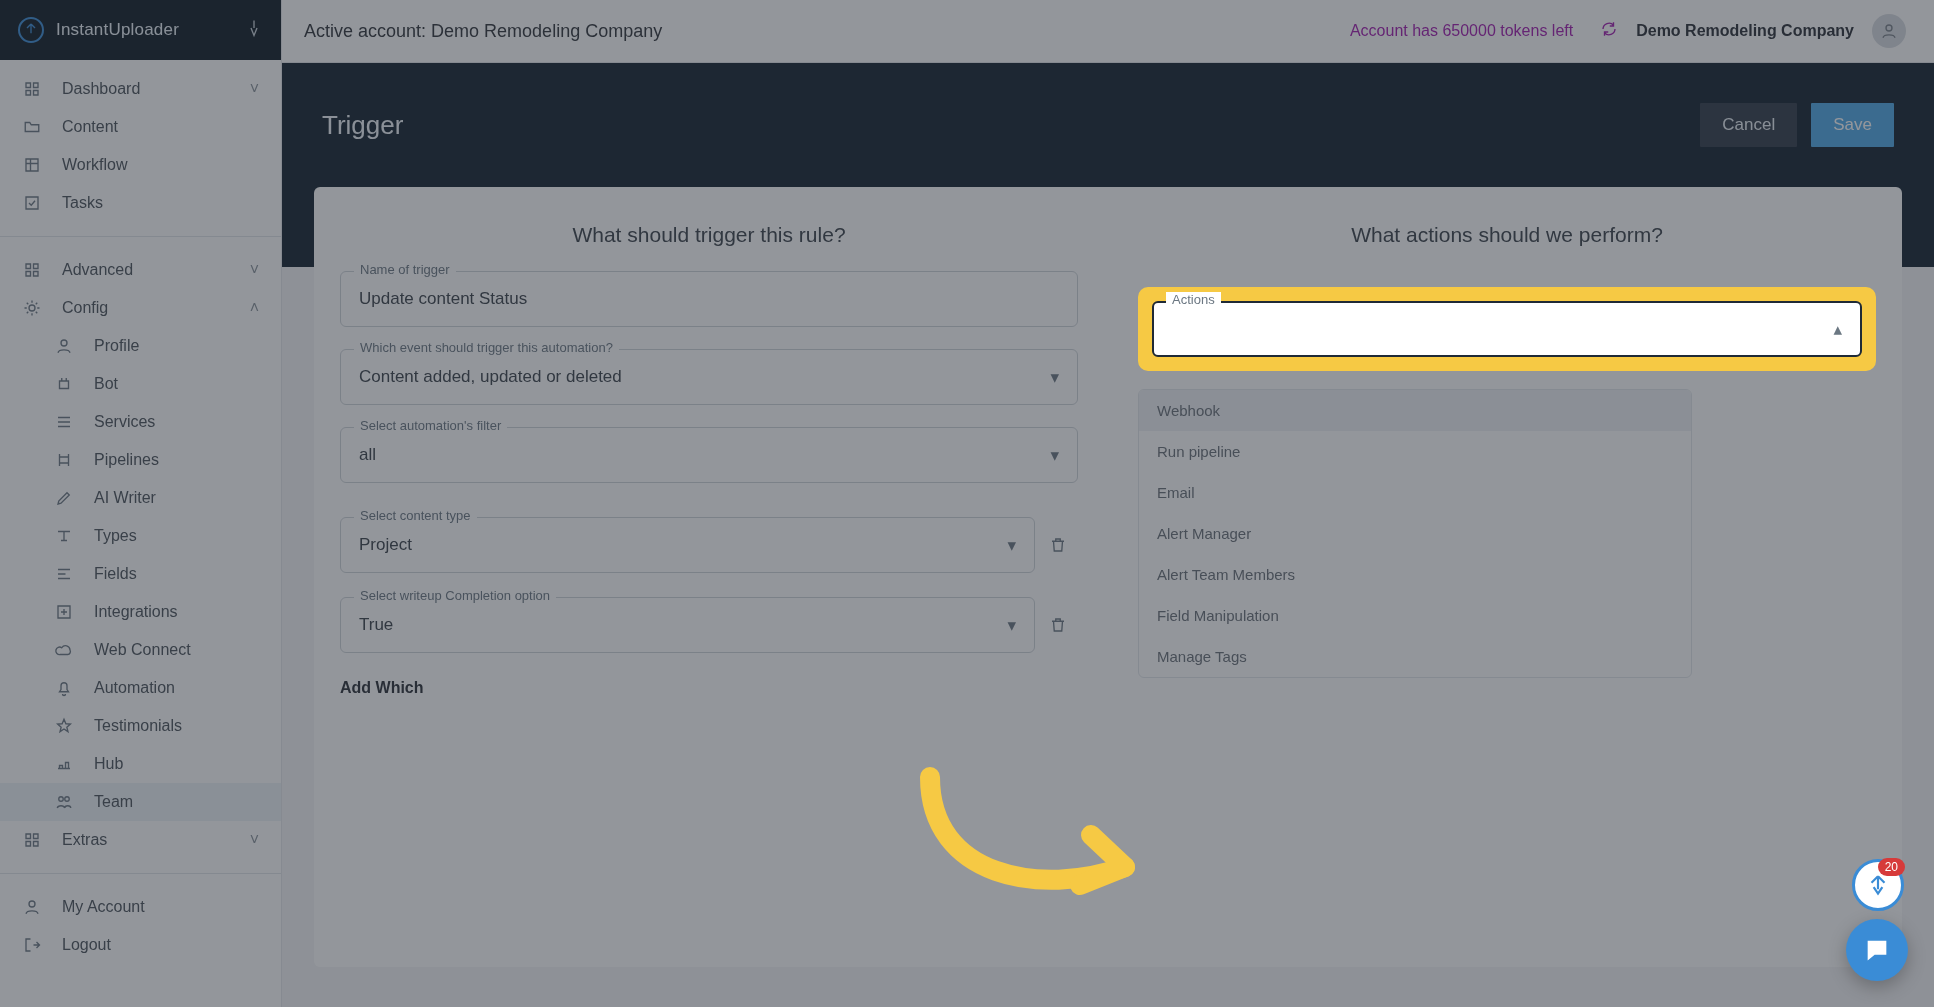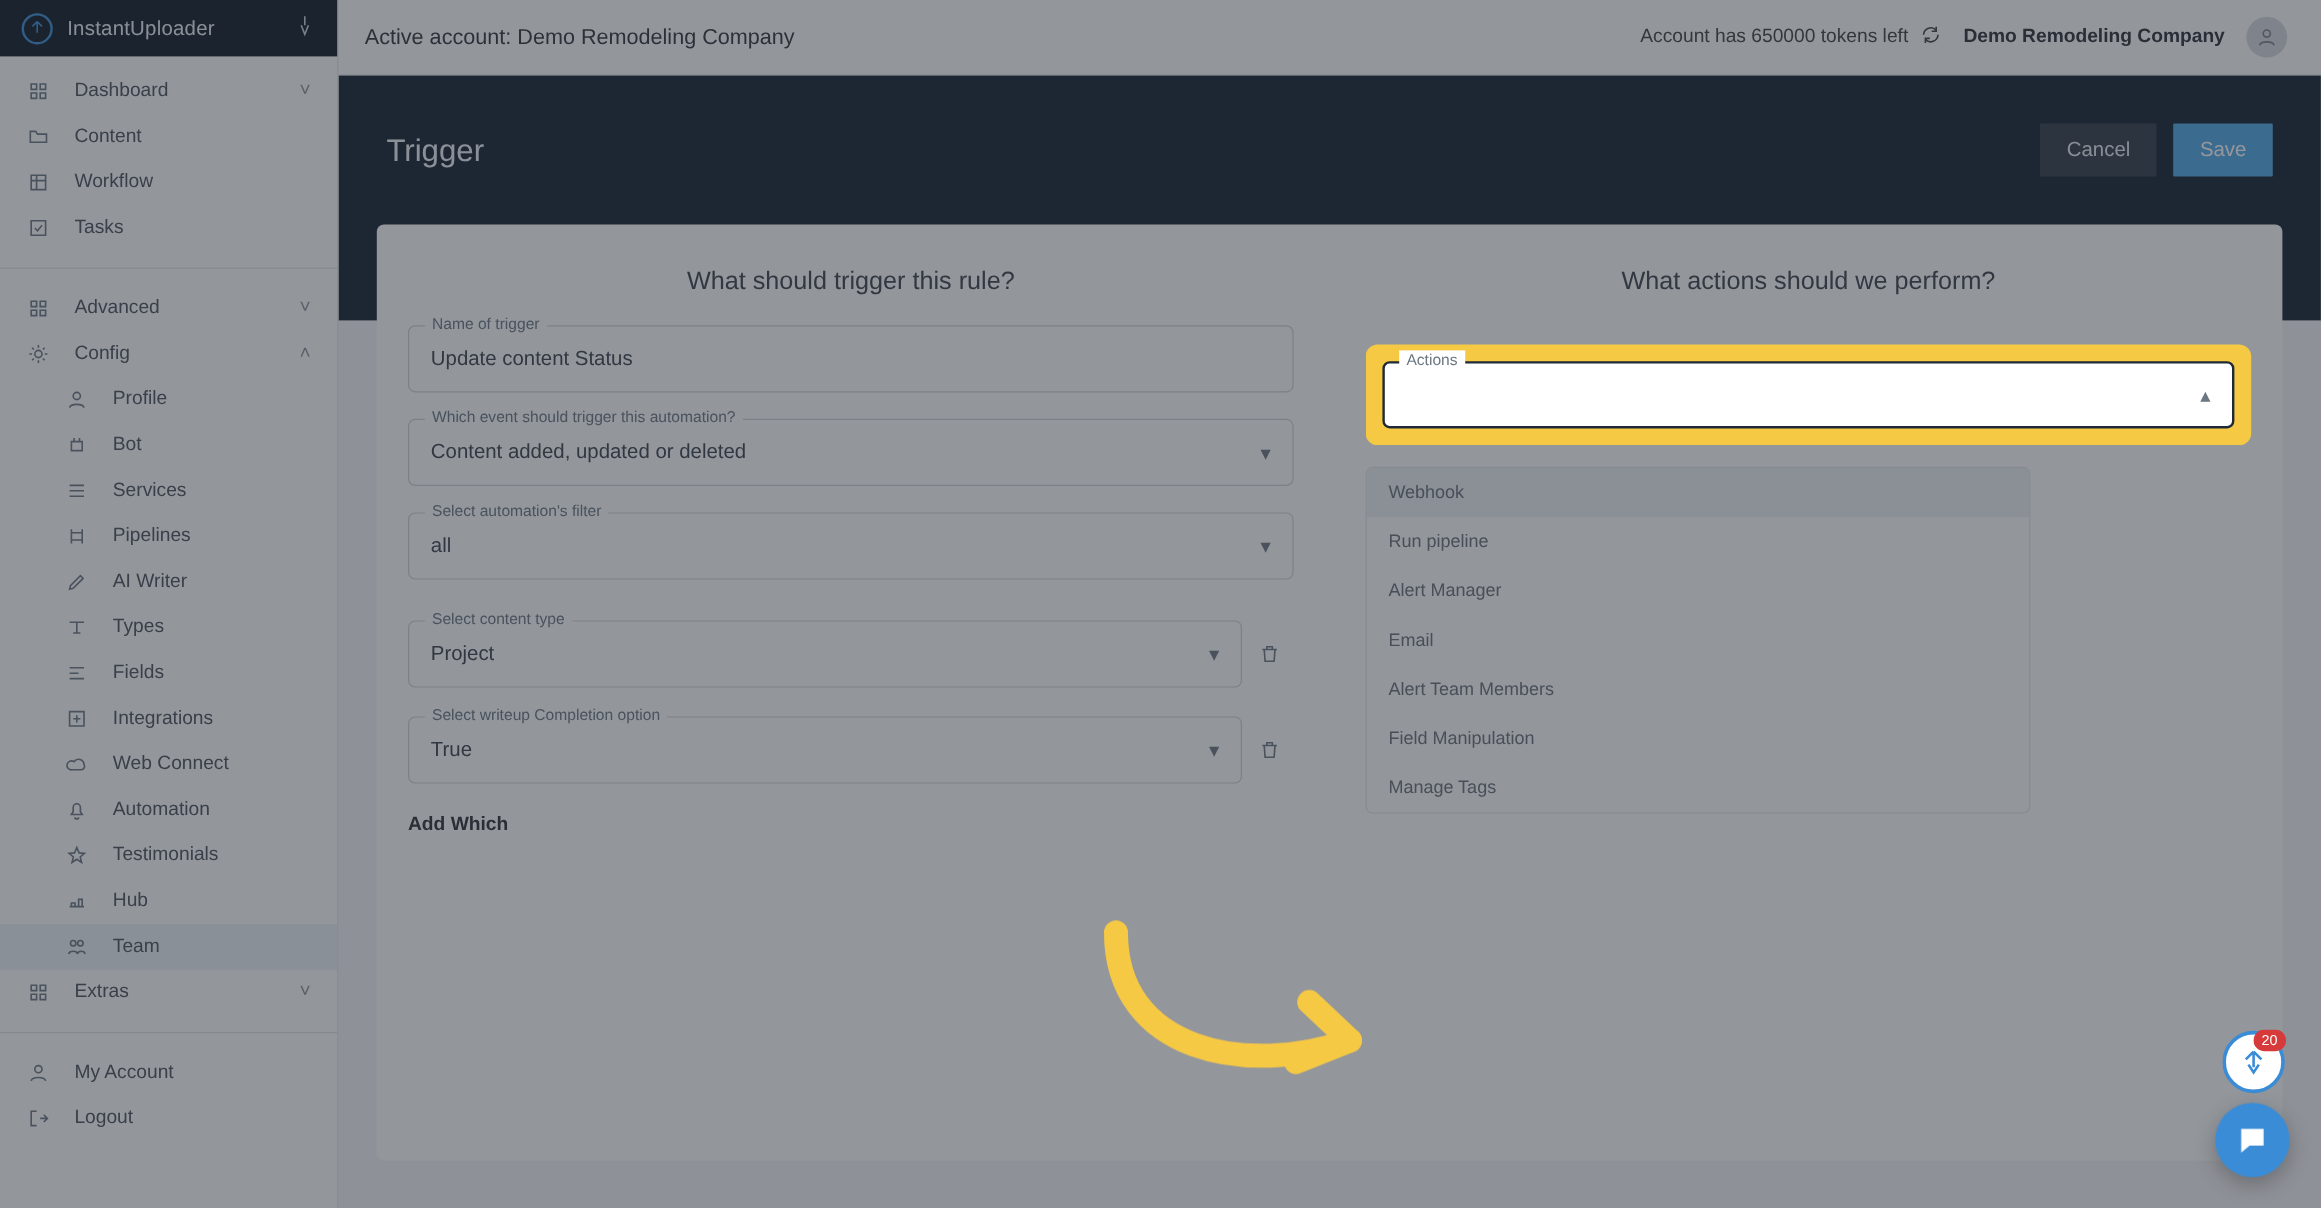--- a/index.html
+++ b/index.html
@@ -14,40 +14,40 @@
     --accent:#3aa0ff;
     --save:#4fa8e6;
     --highlight:#f6c944;
   }
   *{box-sizing:border-box}
   html,body{margin:0;height:100%;font-family:Arial,Helvetica,sans-serif;color:var(--text);}
   body{background:var(--bg);overflow:hidden;}
 
   
   .sidebar{position:fixed;left:0;top:0;bottom:0;width:282px;background:var(--sidebar);border-right:1px solid #e5e7ea;display:flex;flex-direction:column;}
-  .sidebar-header{height:47px;background:var(--sidebar-header);color:#eaf1f7;display:flex;align-items:center;padding:0 18px 0 18px;gap:12px;}
+  .sidebar-header{height:60px;background:var(--sidebar-header);color:#eaf1f7;display:flex;align-items:center;padding:0 18px 0 18px;gap:12px;}
   .brand-logo{width:26px;height:26px;border:2px solid #3a8cd6;border-radius:50%;display:flex;align-items:center;justify-content:center;color:#3a8cd6;}
   .brand-logo svg{width:16px;height:16px;stroke:#3a8cd6;fill:none;stroke-width:2}
   .brand-name{font-size:17px;letter-spacing:.2px}
   .pin{margin-left:auto;color:#c7d0d8}
 
   .nav{padding:10px 0 20px 0;overflow:auto}
   .nav-item,.nav-sub{display:flex;align-items:center;gap:20px;padding:10px 22px;color:#4a525a;font-size:16px;cursor:pointer}
   .nav-item .icon,.nav-sub .icon{width:20px;display:flex;align-items:center;justify-content:center;color:#6b7782}
   .nav-item .chev{margin-left:auto;color:#8a939b}
   .nav-sub{padding-left:54px}
   .nav-sub.sel{background:#edf2f6}
   .nav-divider{height:1px;background:#e1e5e9;margin:14px 0}
 
   
   .main{position:absolute;left:282px;right:0;top:0;bottom:0;display:flex;flex-direction:column}
   .topbar{height:74px;background:#ffffff;border-bottom:1px solid #e5e7ea;display:flex;align-items:center;padding:0 28px 0 22px;gap:18px}
   .topbar .active-account{color:#30343a;font-size:18px}
   .topbar .spacer{flex:1}
-  .tokens{color:#404040;font-size:16px;display:flex;align-items:center;gap:10px}
+  .tokens{color:#a21caf;font-size:16px;display:flex;align-items:center;gap:27px}
   .company{font-weight:700;color:#2a2f36}
   .avatar{width:34px;height:34px;border-radius:50%;background:#d7dbe0;display:flex;align-items:center;justify-content:center;color:#798089}
 
   .hero{background:var(--dark);color:#eef3f8;padding:40px 40px 120px 40px;display:flex;align-items:center}
   .hero h1{margin:0;font-weight:500;font-size:26px}
   .hero .actions{margin-left:auto;display:flex;gap:14px}
   .btn{border:0;border-radius:1px;padding:12px 22px;font-size:17px;cursor:pointer}
   .btn-cancel{background:#303a48;color:#e8eef4}
   .btn-save{background:var(--save);color:#fff}
 
@@ -403,22 +403,22 @@
             <div class="box">
               <span></span>
               <span class="caret">▴</span>
             </div>
           </div>
         </div>
 
         <div class="dropdown-menu" id="actions-menu" style="width:75%">
             <div class="item hover">Webhook</div>
             <div class="item">Run pipeline</div>
+            <div class="item">Email</div>
             <div class="item">Alert Manager</div>
-            <div class="item">Email</div>
             <div class="item">Alert Team Members</div>
             <div class="item">Field Manipulation</div>
             <div class="item">Manage Tags</div>
           </div>
       </div>
     </div>
 
     <svg class="arrow-annot" style="left:550px;top:10px;width:280px;height:160px" viewBox="0 0 280 160">
       <path d="M40 10 C 40 110, 150 130, 235 100" stroke="#f6c944" stroke-width="20" fill="none" stroke-linecap="round"></path>
       <path d="M235 100 l-34 -32 M235 100 l-45 18" stroke="#f6c944" stroke-width="20" fill="none" stroke-linecap="round"></path>

